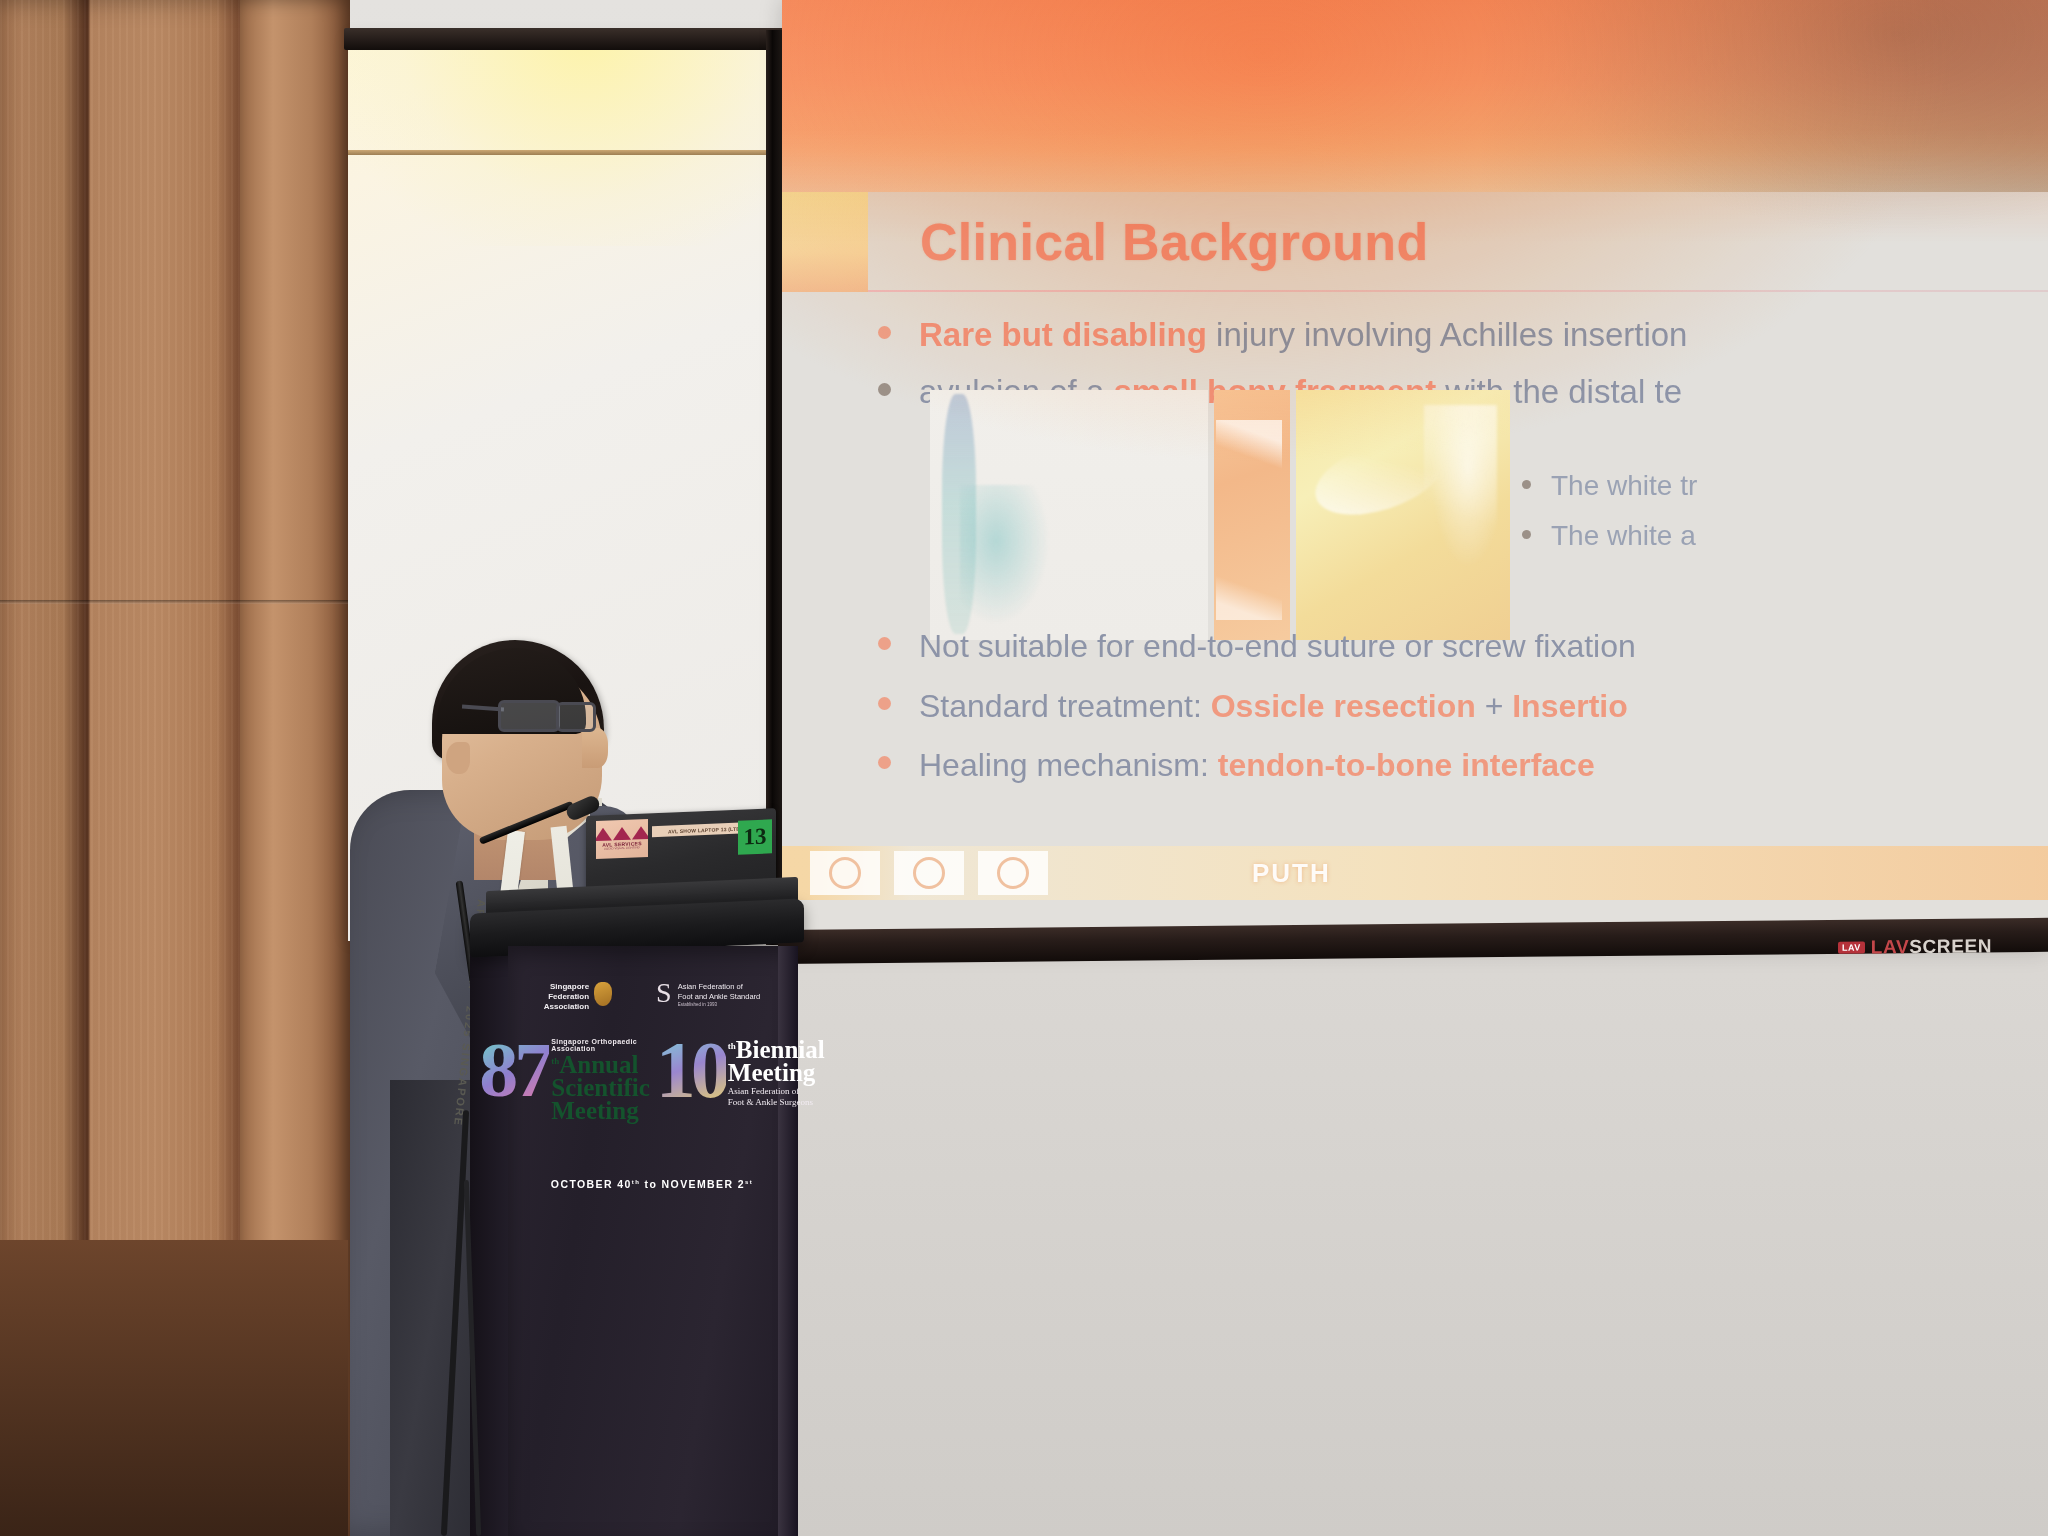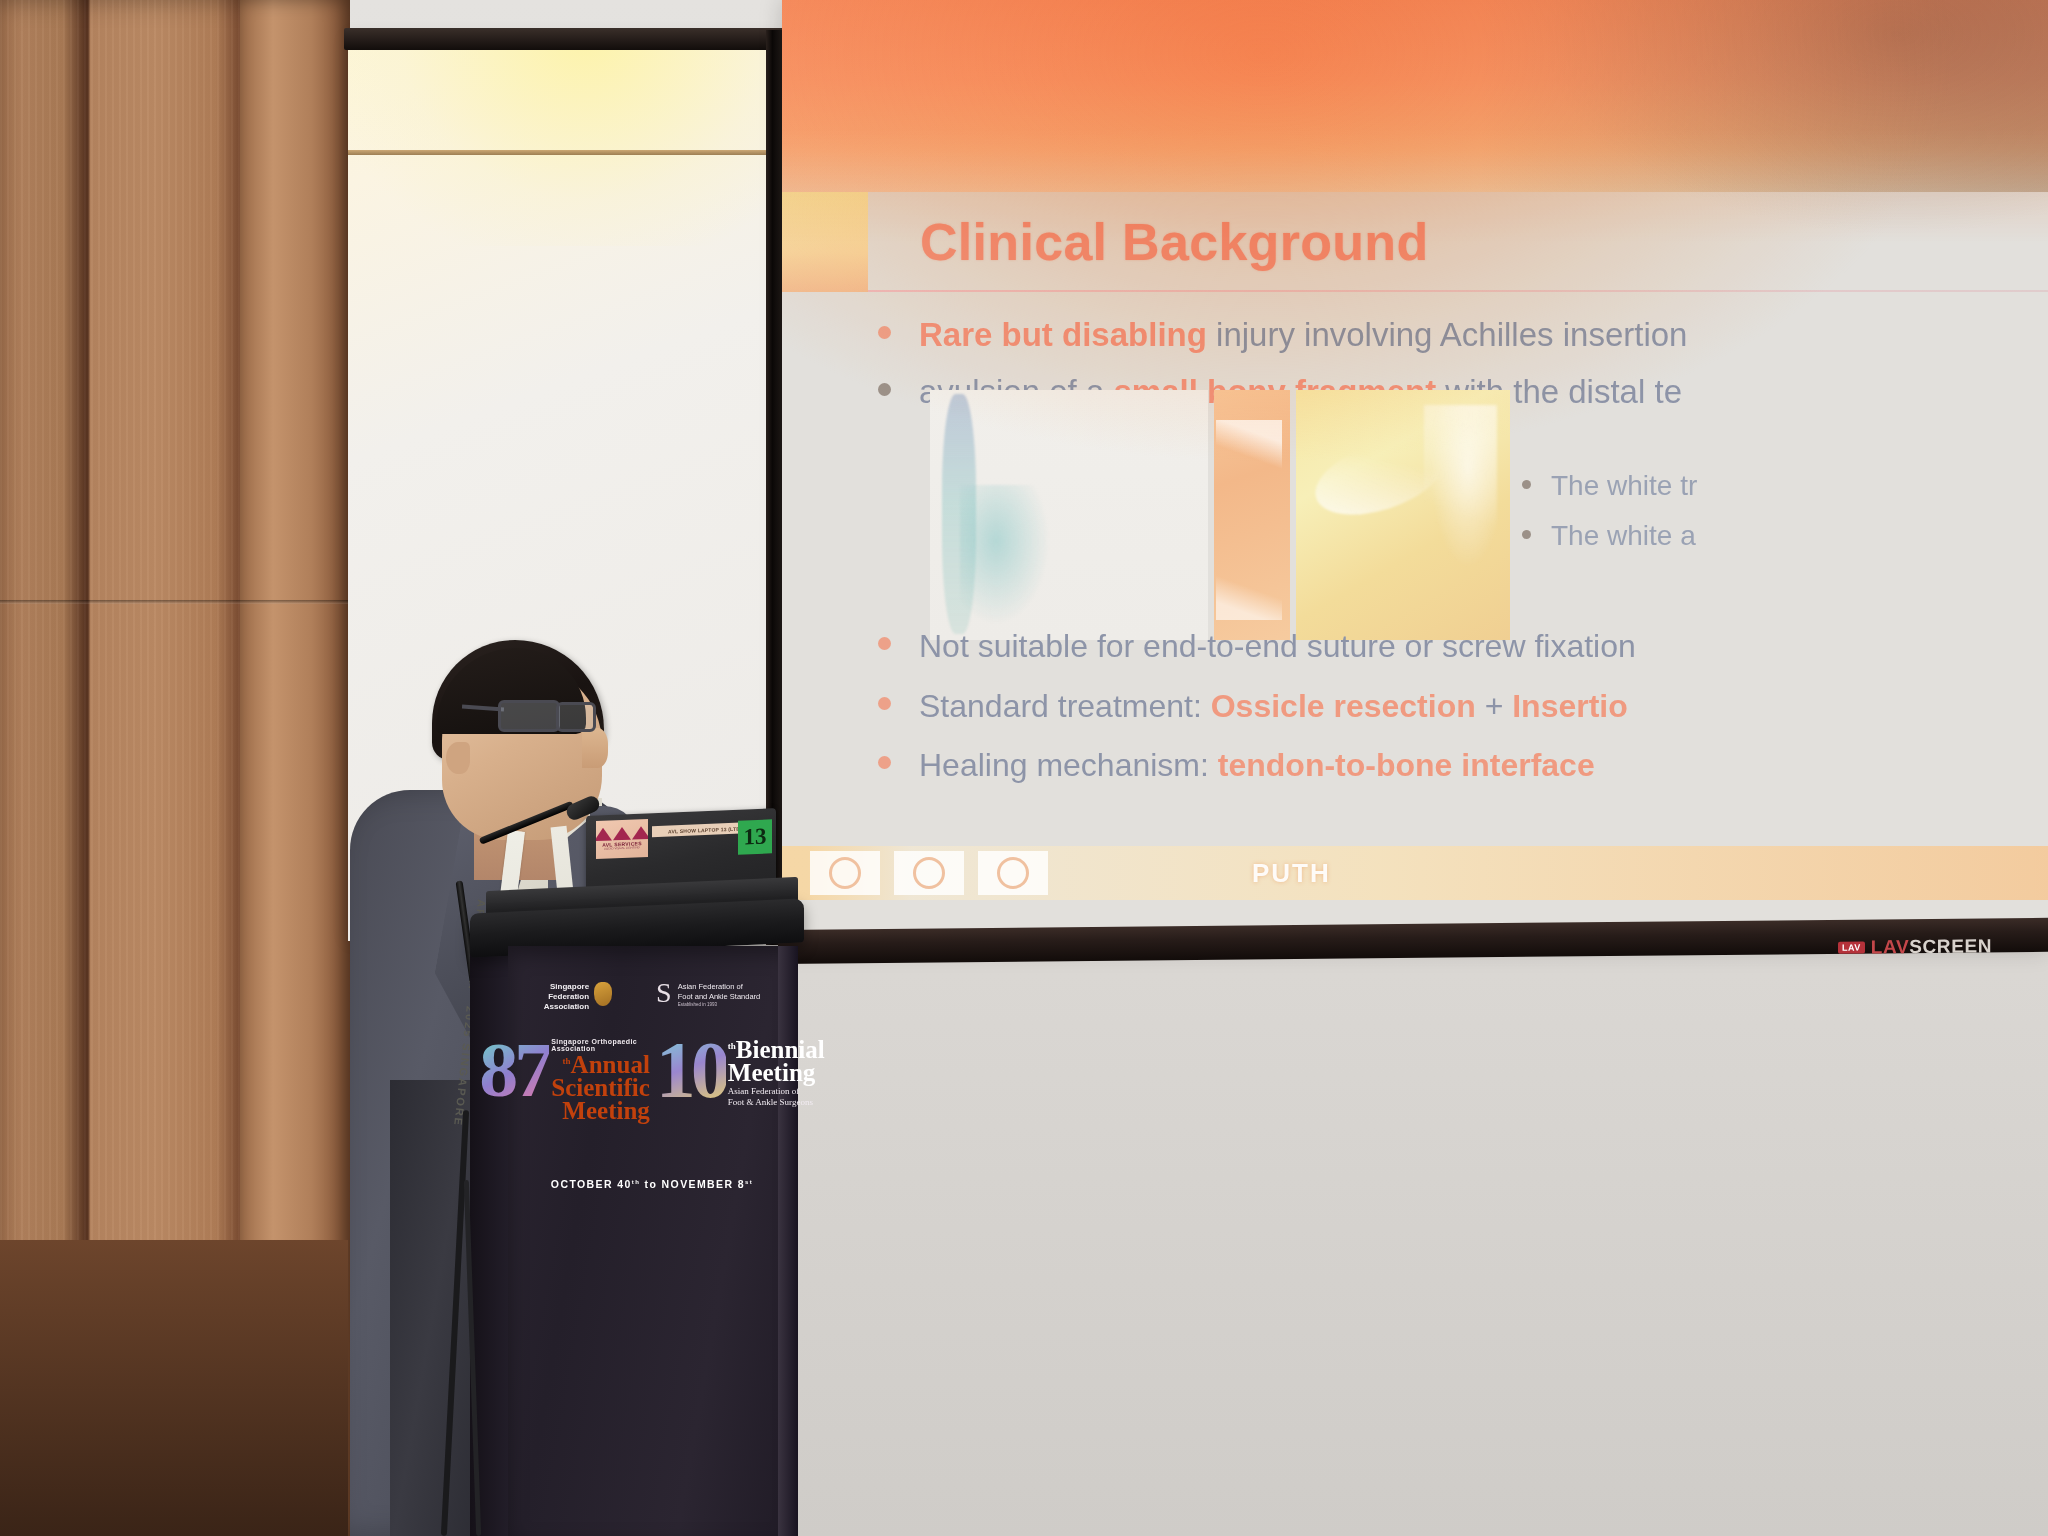--- a/index.html
+++ b/index.html
@@ -423,21 +423,21 @@
   .bn-47{
     font-family:"Liberation Serif",serif;font-size:78px;font-weight:bold;line-height:.82;
     background:linear-gradient(150deg,#6fd0c8,#8f7fd0 50%,#e07aa8);
     -webkit-background-clip:text;background-clip:text;color:transparent;
     letter-spacing:-4px;
   }
   .bn-47w{text-align:left;}
   .bn-soa{font-size:7px;font-weight:bold;letter-spacing:.4px;color:#efe9ee;margin-bottom:1px;}
   .bn-annual{
     font-family:"Liberation Serif",serif;font-weight:bold;font-size:25px;line-height:.92;
-    color:#c2410c;text-align:right;
+    color:#14532d;text-align:left;
   }
   .bn-th{font-size:9px;vertical-align:super;}
   .bn-10{
     font-family:"Liberation Serif",serif;font-size:80px;font-weight:bold;line-height:.82;
     background:linear-gradient(160deg,#7fc9d8,#9a86cf 45%,#e6cf72);
     -webkit-background-clip:text;background-clip:text;color:transparent;
     letter-spacing:-5px;
   }
   .bn-bien{
     font-family:"Liberation Serif",serif;font-weight:bold;font-size:25px;line-height:.92;
@@ -661,21 +661,21 @@
           </div>
           <div class="bn-affas">
             <span>Asian Federation of</span><br>
             <span>Foot &amp; Ankle Surgeons</span>
           </div>
         </div>
       </div>
     </div>
 
     <div class="bn-date">
-      <span>OCTOBER 40</span><sup>th</sup><span> to NOVEMBER 8</span><sup>st</sup>
+      <span>OCTOBER 40</span><sup>th</sup><span> to NOVEMBER 2</span><sup>st</sup>
     </div>
   </div>
 
   <div class="cable"></div>
   <div class="cable2"></div>
   <div class="floorpanel"></div>
 
 </div>
 
 </body></html>

